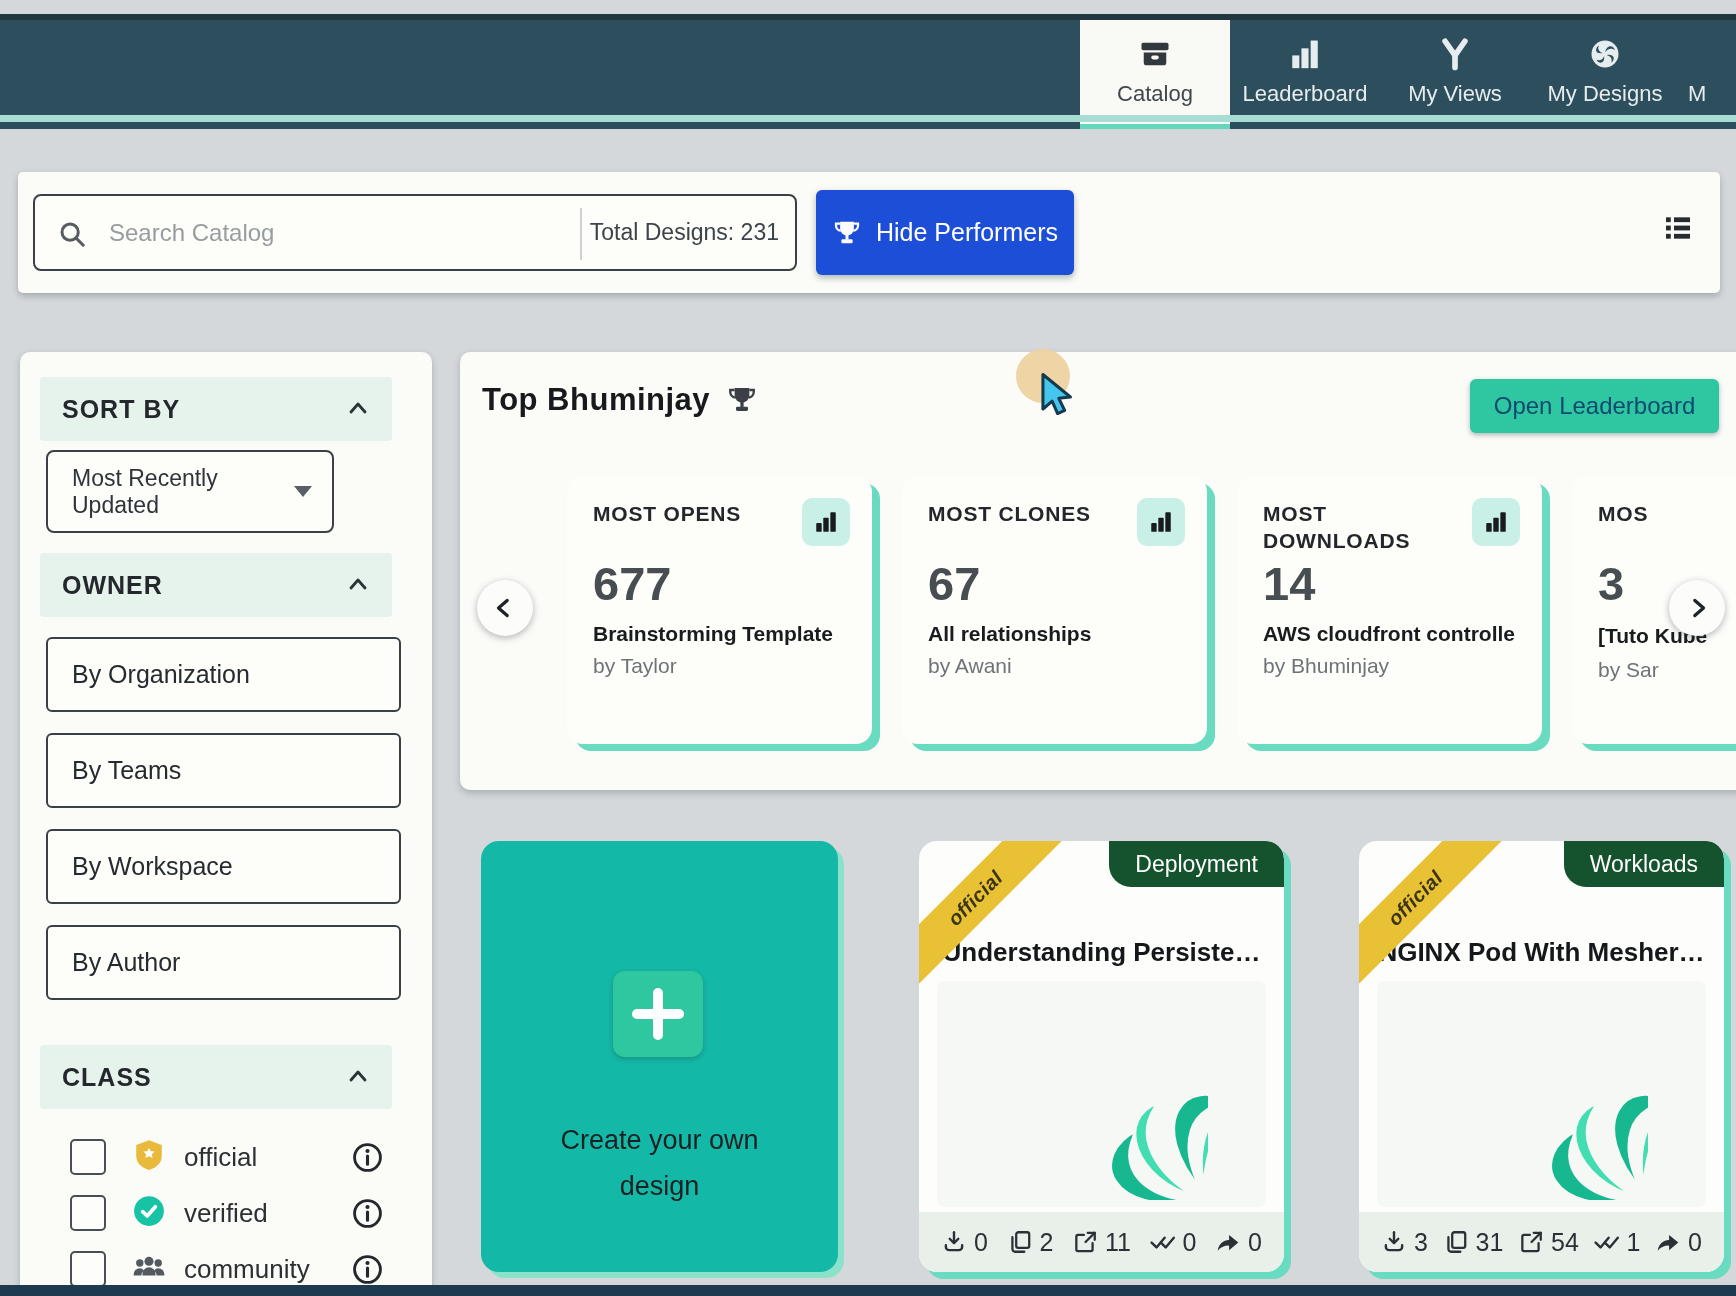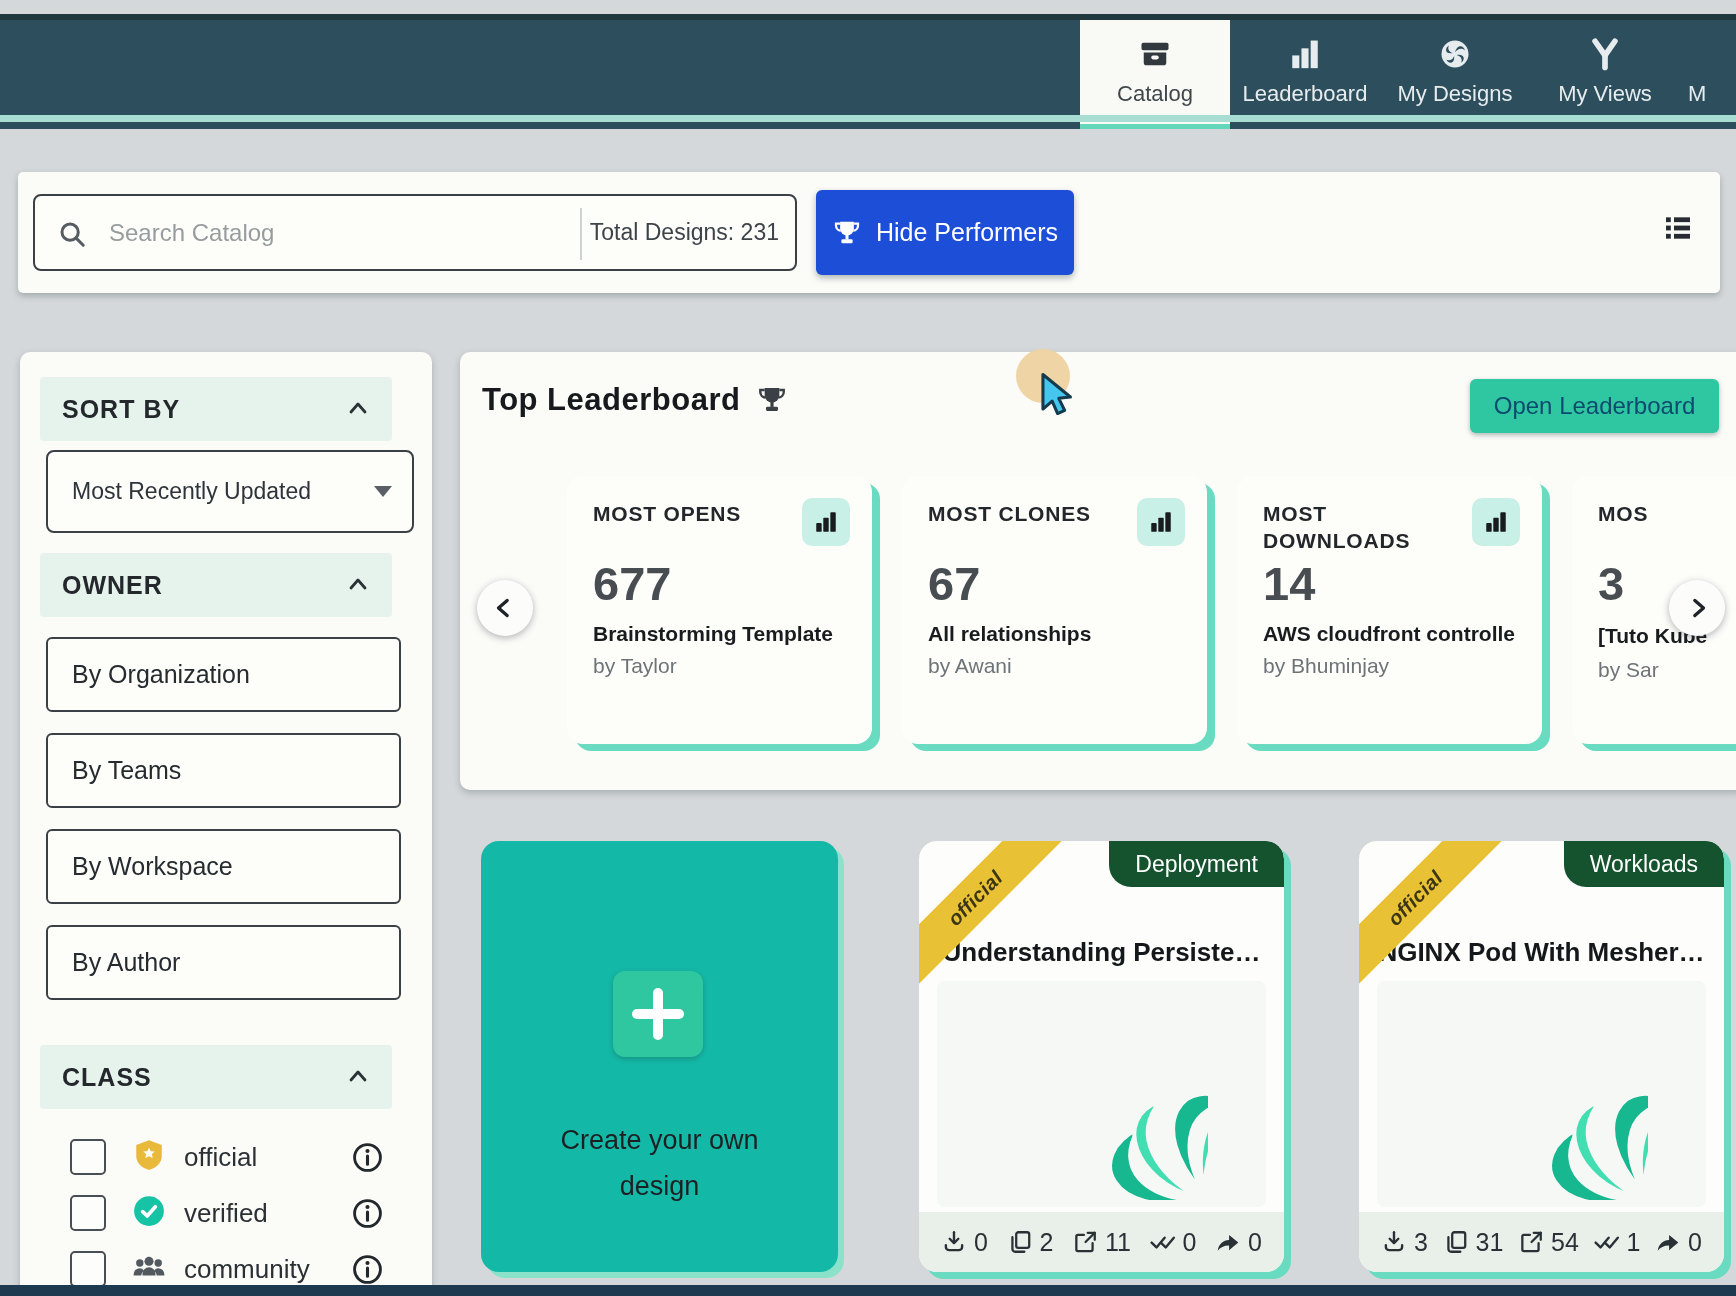--- a/index.html
+++ b/index.html
@@ -36,21 +36,21 @@
     gap:14px;cursor:pointer;box-shadow:0 3px 6px rgba(30,60,55,.35);font-family:"Liberation Sans",sans-serif;}
   .list-ic{position:absolute;right:26px;top:40px;cursor:pointer;color:#262c31;}
 
   
   .sidebar{position:absolute;left:20px;top:352px;width:412px;height:960px;background:#fbfbf8;
     border-radius:10px;box-shadow:0 3px 7px rgba(40,50,55,.25);}
   .sec-head{position:absolute;left:20px;width:352px;height:64px;background:#e6f3ec;border-radius:4px;
     display:flex;align-items:center;justify-content:space-between;padding:0 22px;
     font-size:25px;font-weight:700;color:#24282c;letter-spacing:1px;cursor:pointer;text-align:right;}
   .sec-head .chev{color:#2b3237;display:flex;}
-  .dropdown{position:absolute;left:26px;top:98px;width:368px;height:83px;border:2px solid #3a4045;
+  .dropdown{position:absolute;left:26px;top:98px;width:288px;height:83px;border:2px solid #3a4045;
     border-radius:8px;display:flex;align-items:center;justify-content:space-between;
     padding:0 20px 0 24px;font-size:23px;color:#2f343a;cursor:pointer;background:#fdfdfa;}
   .caret{width:0;height:0;border-left:9px solid transparent;border-right:9px solid transparent;
     border-top:11px solid #595f64;}
   .own-btn{position:absolute;left:26px;width:355px;height:75px;border:2px solid #3a4045;border-radius:6px;
     background:#fdfdfa;display:flex;align-items:center;padding-left:24px;font-size:25px;color:#262b2f;
     cursor:pointer;font-family:"Liberation Sans",sans-serif;}
   .class-row{position:absolute;left:40px;width:360px;height:52px;display:flex;align-items:center;cursor:pointer;}
   .checkbox{width:36px;height:36px;border:2.5px solid #474e54;border-radius:5px;background:#fdfdfb;
     margin-left:10px;flex-shrink:0;cursor:pointer;}
@@ -231,40 +231,40 @@
           <svg width="34" height="34" viewBox="0 0 24 24" fill="#e7edef">
             <rect x="3" y="13" width="5" height="9"></rect>
               <rect x="9.5" y="8" width="5" height="14"></rect>
             <rect x="16" y="2.5" width="5" height="19.5"></rect>
           </svg>
         </span>
         <span class="tab-label">Leaderboard</span>
       </div>
       <div class="tab">
         <span class="tab-ic">
+          <svg width="34" height="34" viewBox="0 0 24 24" fill="none" stroke="#e7edef" stroke-width="4" stroke-linecap="round" stroke-linejoin="round">
+            <path d="M5 3 12 13 19 3"></path>
+              <path d="M12 13v8.5"></path>
+          </svg>
+        </span>
+        <span class="tab-label">My Views</span>
+      </div>
+      <div class="tab">
+        <span class="tab-ic">
           <svg width="36" height="36" viewBox="0 0 24 24">
             <circle cx="12" cy="12" r="9" fill="#e7edef"></circle>
             <g fill="#2d4e5d">
               <path d="M12 10.8 C 13.6 5.2 18 6.4 18.6 9.6 C 16 7.6 13.8 8.8 12 10.8Z"></path>
               <path d="M13.1 12.6 C 18.8 11.6 18.8 16.2 16.1 17.8 C 17.3 14.8 15.3 13.3 13.1 12.6Z"></path>
               <path d="M11.4 13.4 C 12 19.2 7.5 18.6 6.3 15.6 C 9 17.2 10.7 15.4 11.4 13.4Z"></path>
               <path d="M10.6 11.4 C 5 12.4 5.2 7.8 7.9 6.3 C 6.7 9.3 8.6 10.7 10.6 11.4Z"></path>
             </g>
           </svg>
         </span>
         <span class="tab-label">My Designs</span>
-      </div>
-      <div class="tab">
-        <span class="tab-ic">
-          <svg width="34" height="34" viewBox="0 0 24 24" fill="none" stroke="#e7edef" stroke-width="4" stroke-linecap="round" stroke-linejoin="round">
-            <path d="M5 3 12 13 19 3"></path>
-              <path d="M12 13v8.5"></path>
-          </svg>
-        </span>
-        <span class="tab-label">My Views</span>
       </div>
       <div class="tab partial">
         <span class="tab-ic"></span>
         <span class="tab-label">M</span>
       </div>
     </div>
     <div class="nav-topline"></div>
   </div>
   <div class="teal-strip"></div>
 
@@ -388,21 +388,21 @@
       <span class="info">
         <svg width="31" height="31" viewBox="0 0 24 24">
             <use href="#i-info"></use>
           </svg>
         </span>
     </div>
   </div>
 
   <div class="performers">
     <div class="perf-title">
-      <h1>Top Leaderboard</h1>
+      <h1>Top Bhuminjay</h1>
       <span class="trophy-d">
         <svg width="32" height="32" viewBox="0 0 24 24">
             <use href="#i-trophy"></use>
           </svg>
         </span>
     </div>
     <button class="open-lb">Open Leaderboard</button>
 
     <button class="car-btn car-left">
       <svg width="26" height="26" viewBox="0 0 24 24">

